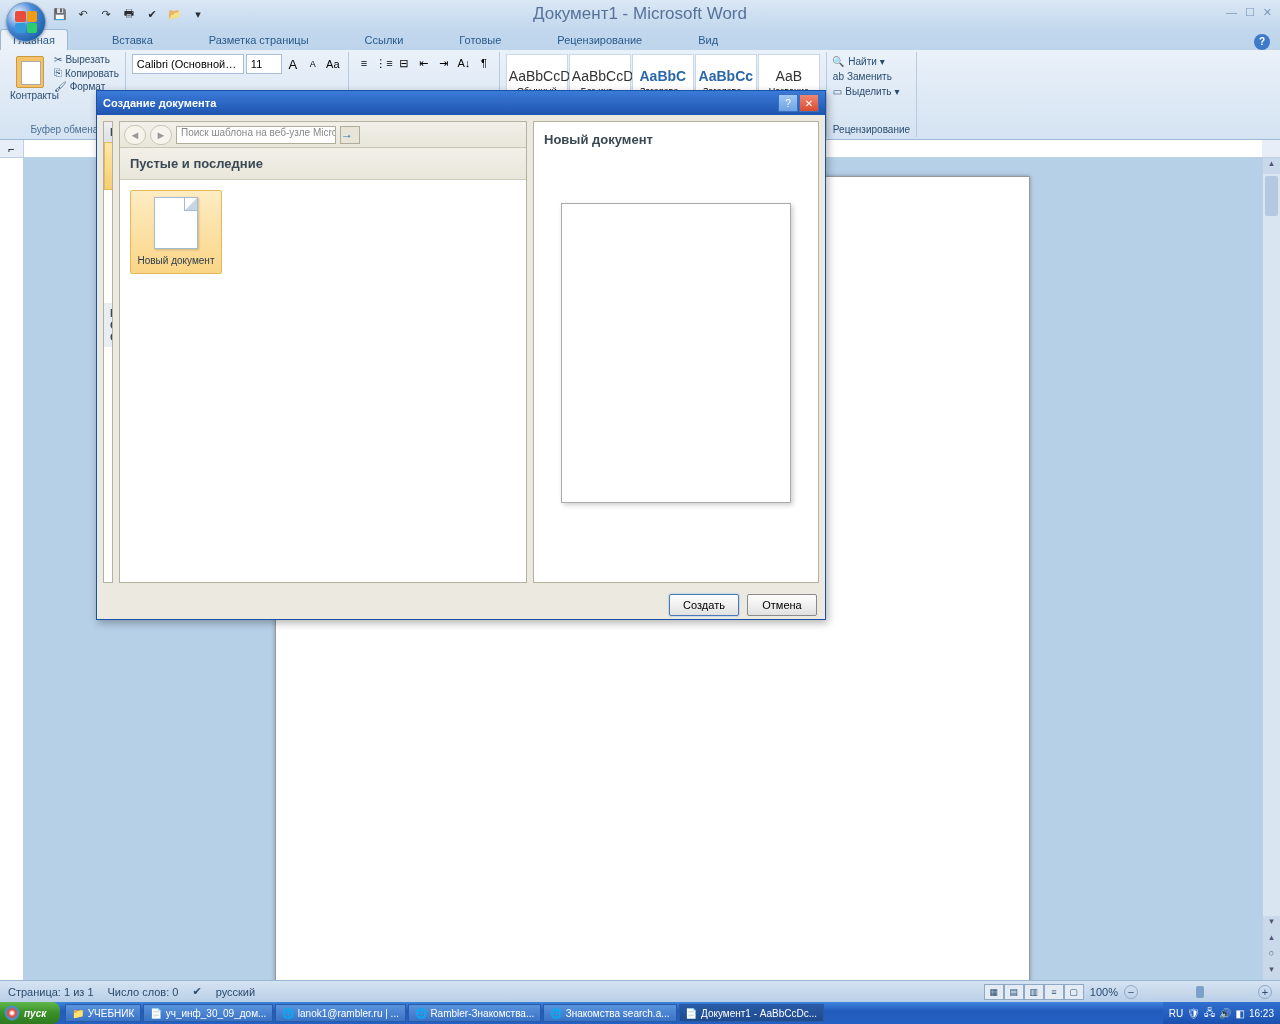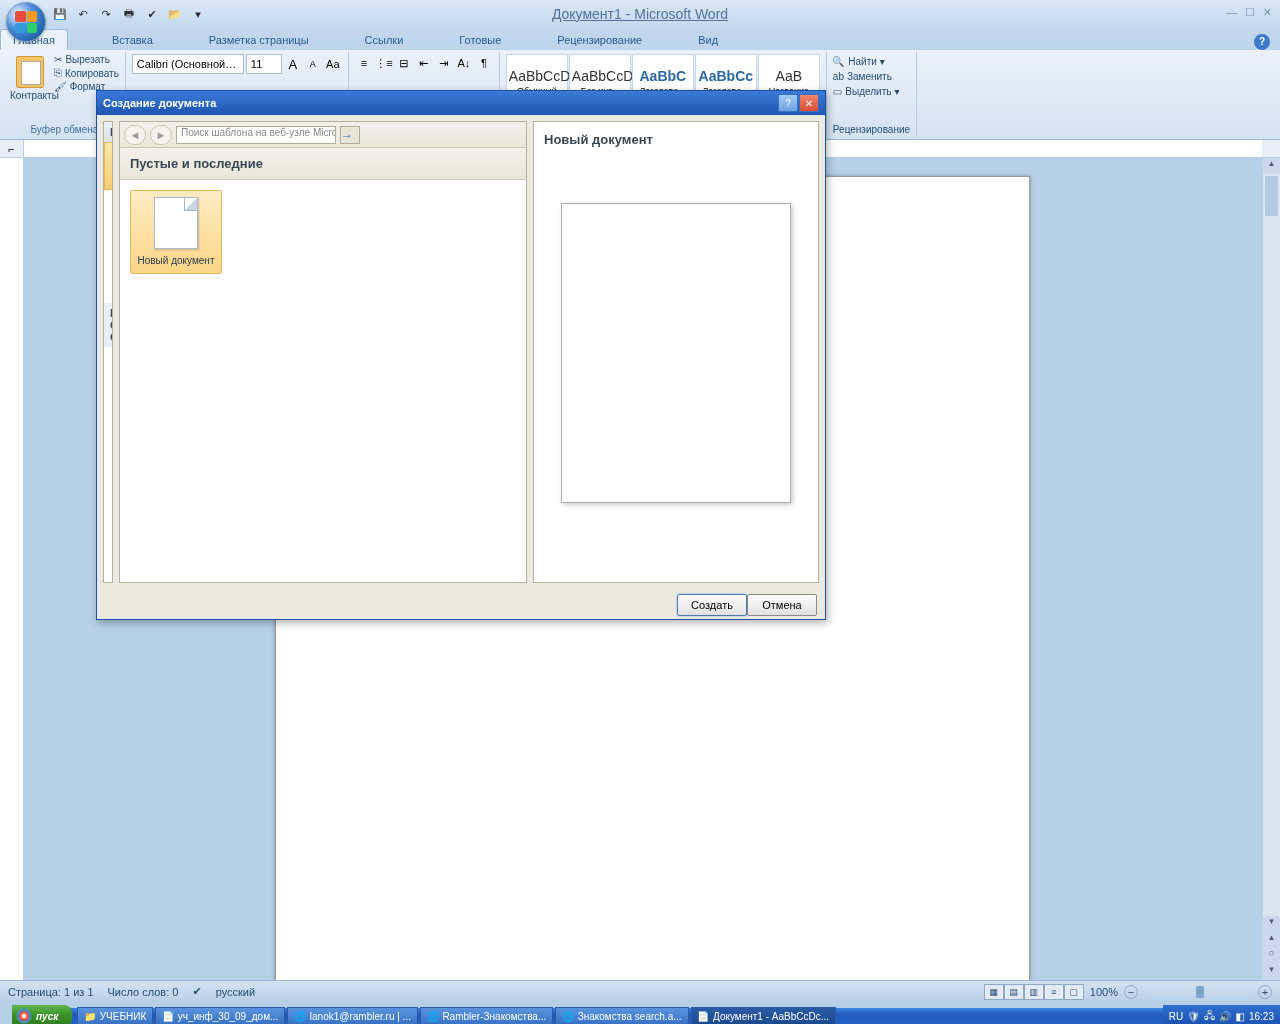--- a/index.html
+++ b/index.html
@@ -5,21 +5,21 @@
 * { margin:0; padding:0; box-sizing:border-box; font-family:"Segoe UI",Tahoma,sans-serif; }
 body { width:1280px; height:1024px; background:#b6d0e8; overflow:hidden; position:relative; font-size:11px; }
 
 
 .titlebar { height:28px; background:linear-gradient(#dbe8f5,#c3d8ee); display:flex; align-items:center; position:relative; }
 .office-btn { width:40px; height:40px; border-radius:50%; background:radial-gradient(circle at 30% 30%, #fff, #4a8ada 40%, #1b5fa5 80%); position:absolute; left:6px; top:2px; z-index:50; border:1px solid #7a9cc1; box-shadow:0 1px 3px rgba(0,0,0,.3); display:grid; grid-template:1fr 1fr/1fr 1fr; padding:8px; gap:1px; }
 .office-btn span { background:#fff; border-radius:2px; }
 .office-btn span:nth-child(1){background:#e74c3c}.office-btn span:nth-child(2){background:#f39c12}.office-btn span:nth-child(3){background:#3498db}.office-btn span:nth-child(4){background:#2ecc71}
 .qat { margin-left:52px; display:flex; gap:7px; align-items:center; }
 .qat-icon { width:16px; height:16px; display:flex; align-items:center; justify-content:center; opacity:.8; }
-.app-title { position:absolute; left:50%; transform:translateX(-50%); color:#567299; font-size:14px;text-decoration:underline; }
+.app-title { position:absolute; left:50%; transform:translateX(-50%); color:#567299; font-size:17px; }
 .win-controls { position:absolute; right:8px; top:6px; display:flex; gap:8px; color:#7a95b7; }
 
 
 .tabs { height:22px; background:linear-gradient(#c3d8ee,#bdd4eb); display:flex; align-items:flex-end;gap:32px; }
 .tab { padding:4px 12px; font-size:11px; color:#2a5a8c; cursor:pointer; }
 .tab.active { background:#eaf1f9; border-radius:3px 3px 0 0; border:1px solid #9fb8d5; border-bottom:none; }
 .help-icon { margin-left:auto; margin-right:10px; width:16px; height:16px; border-radius:50%; background:#3d7ac7; color:#fff; text-align:center; font-size:10px; line-height:16px; font-weight:bold; }
 
 
 .ribbon { height:90px; background:linear-gradient(#eaf1f9,#d4e3f2); border-bottom:1px solid #9fb8d5; display:flex; padding:2px 4px; }
@@ -82,34 +82,34 @@
 .tmpl.selected { background:linear-gradient(#fdecc3,#fbd586); border:1px solid #e5b95a; border-radius:2px; }
 .tmpl-icon { width:44px; height:52px; margin:0 auto 6px; }
 .doc-icon { background:#fff; border:1px solid #a6bad1; box-shadow:1px 1px 2px rgba(0,0,0,.2); position:relative; }
 .doc-icon::before { content:""; position:absolute; right:0; top:0; width:12px; height:12px; background:linear-gradient(135deg,#fff 48%,#c8d5e4 52%); border-left:1px solid #a6bad1; border-bottom:1px solid #a6bad1; }
 .blog-icon { background:#fff; border:1px solid #a6bad1; box-shadow:1px 1px 2px rgba(0,0,0,.2); position:relative; }
 .blog-icon::after { content:"✉"; position:absolute; bottom:-2px; right:-2px; font-size:18px; color:#3d7ac7; background:#fff; border-radius:3px; }
 .tmpl-label { font-size:10px; color:#2a3b4c; line-height:1.2; }
 .dlg-preview { width:286px; background:#fff; border:1px solid #b4b19f; padding:10px; }
 .preview-title { font-size:13px; font-weight:bold; color:#3a4954; margin-bottom:12px; }
 .preview-page { width:230px; height:300px; margin:56px auto 0; background:#fff; border:1px solid #aaa; box-shadow:2px 2px 5px rgba(0,0,0,.2); }
-.dlg-buttons { height:32px; display:flex; justify-content:flex-end; align-items:center; padding:0 8px; gap:0;margin-left:48px; }
+.dlg-buttons { height:32px; display:flex; justify-content:flex-end; align-items:center; padding:0 8px; gap:8px;margin-left:48px; }
 .dlg-btn { min-width:70px; height:22px; background:linear-gradient(#fefefe,#e1e1e1); border:1px solid #8a8a8a; font-size:11px; border-radius:2px; }
 .dlg-btn.default { border:1px solid #4a7ab5; box-shadow:0 0 2px #7aaae5; }
 
 
 .statusbar { position:absolute; bottom:22px; left:0; right:0; height:22px; background:linear-gradient(#d5e3f2,#b9cfe7); border-top:1px solid #9ab6d4; display:flex; align-items:center; padding:0 8px; font-size:11px; color:#2a4c6f; gap:14px; }
 .statusbar .right { margin-left:auto; display:flex; align-items:center; gap:6px; }
 .view-btns { display:flex; }
 .view-btns span { width:20px; height:16px; border:1px solid #8fa9c5; background:#e3ecf5; display:flex; align-items:center; justify-content:center; font-size:9px; }
 .zoom-slider { width:100px; height:4px; background:#cad9e9; position:relative; margin:0 4px; }
 .zoom-slider::after { content:""; position:absolute; left:48%; top:-4px; width:8px; height:12px; background:#7da2c9; border-radius:2px; }
 
 
-.taskbar { position:absolute; bottom:0; left:12px; right:0; height:16px; background:linear-gradient(#3e84e0,#235bbb 40%,#2361c5); display:flex; align-items:center; font-size:10px; color:#fff; }
+.taskbar { position:absolute; bottom:0; left:0; right:0; height:22px; background:linear-gradient(#3e84e0,#235bbb 40%,#2361c5); display:flex; align-items:center; font-size:10px; color:#fff; }
 .start { height:22px; padding:0 14px 0 24px; background:linear-gradient(#5fb84c,#3a8f28 50%,#2f7a1f); border-radius:0 8px 8px 0; font-style:italic; font-weight:bold; display:flex; align-items:center; position:relative; }
 .start::before { content:""; position:absolute; left:4px; width:16px; height:16px; background:radial-gradient(circle,#fff 10%,#e74c3c 30%,#3498db 60%,transparent 70%); border-radius:3px; }
 .task-item { height:18px; margin:0 1px; padding:0 6px; background:linear-gradient(#5a93dd,#3a73c5); border:1px solid #2a5ba5; display:flex; align-items:center; gap:3px; max-width:150px; overflow:hidden; white-space:nowrap; }
 .task-item.active { background:linear-gradient(#2a5ba5,#1e4a8f); }
 .tray { margin-left:auto; background:linear-gradient(#3070d0,#1a50b0); height:22px; display:flex; align-items:center; padding:0 6px; gap:4px; }
 .scrollbar-s{width:10px;}
 .scrollbar-s::-webkit-scrollbar{width:10px}
 .scrollbar-s::-webkit-scrollbar-track{background:#eceae0}
 .scrollbar-s::-webkit-scrollbar-thumb{background:#c8d5e4;border:1px solid #a6bad1}
 </style>

